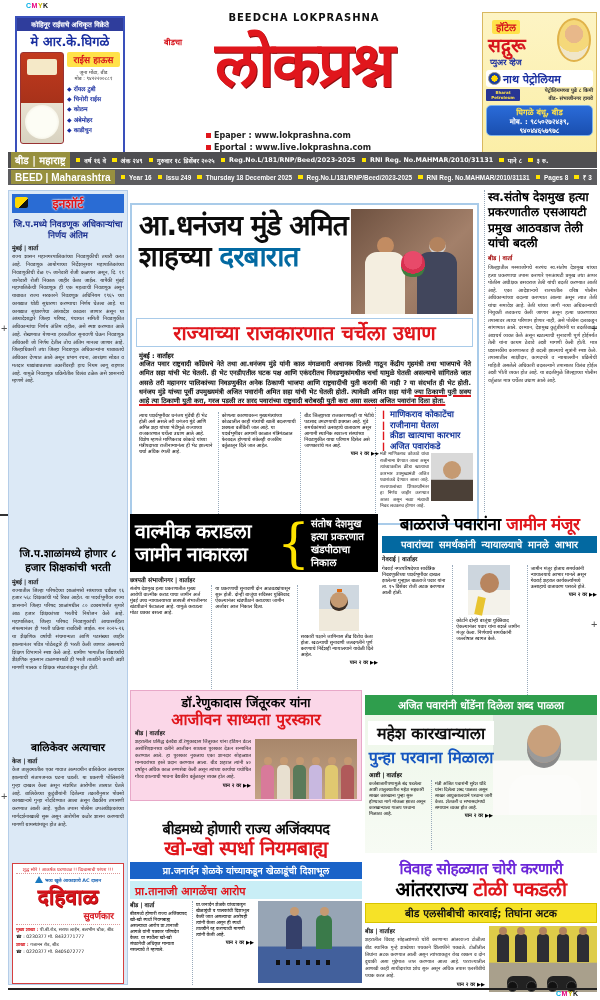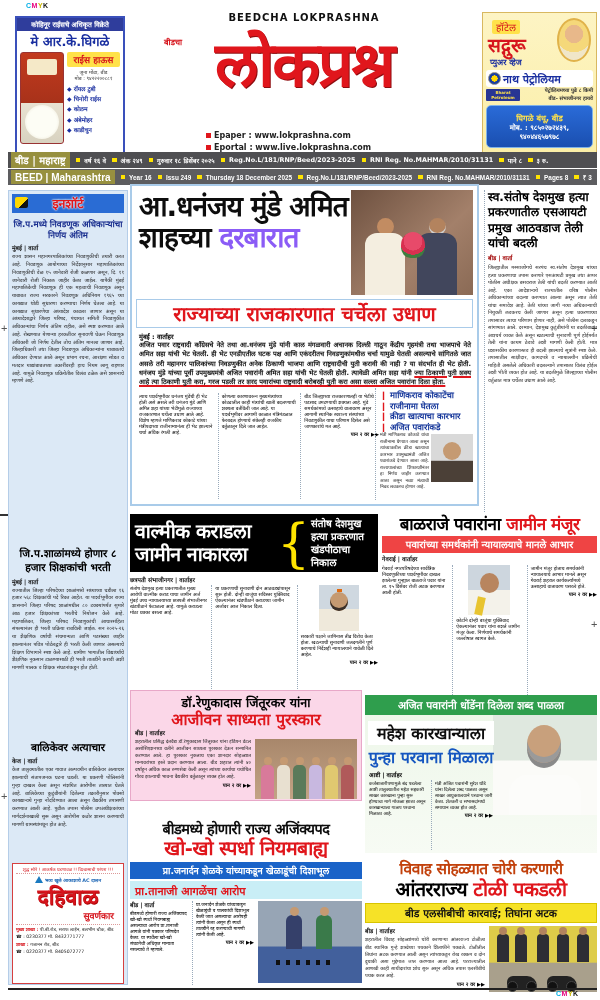--- a/index.html
+++ b/index.html
@@ -38,30 +38,30 @@
 
   .mast-center { left:128px; top:12px; width:352px; height:140px; text-align:center; }
   .mast-tag { font-size:10px; font-weight:bold; color:#111; letter-spacing:1px; }
   .mast-pre { position:absolute; left:36px; top:24px; font-size:8px; color:#d6151d; font-weight:bold; }
   .mast-logo { font-size:62px; font-weight:900; color:#e0161c; line-height:1.35; text-shadow:1px 1px 0 #8e0d10; letter-spacing:-2px; }
   .mast-links { position:absolute; left:78px; bottom:-2px; text-align:left; }
   .mast-links div { font-size:8px; font-weight:bold; color:#222; line-height:1.5; }
   .rsq { display:inline-block; width:5px; height:5px; background:#e0161c; margin-right:3px; }
 
   .hotel-ad { left:482px; top:12px; width:115px; height:148px; border:1px solid #d8b860; background:linear-gradient(180deg,#fdf4c4,#fbeea6); padding:3px; }
-  .hotel-l1 { display:inline-block; background:#ffe24a; color:#d6151d; font-size:10px; font-weight:400; padding:0 4px; border-radius:2px; margin-left:6px; }
+  .hotel-l1 { display:inline-block; background:#ffe24a; color:#d6151d; font-size:10px; font-weight:700; padding:0 4px; border-radius:2px; margin-left:6px; }
   .hotel-l2 { color:#d6151d; font-size:19px; font-weight:900; margin-left:2px; line-height:1.1; }
   .hotel-l3 { color:#1a2fa0; font-size:8px; font-weight:bold; margin-left:4px; }
   .saint { position:absolute; right:5px; top:5px; width:34px; height:44px; border-radius:50%; background:radial-gradient(circle at 50% 35%,#e8b88a 0 30%,#f5d87a 31% 60%,#f0e6c8 61%); border:2px solid #e0b24a; }
   .np-row { display:flex; align-items:center; gap:2px; background:#fff; border-radius:3px; margin-top:3px; padding:1px 2px; }
   .np-logo { width:13px; height:13px; border-radius:50%; background:radial-gradient(circle,#ffd800 0 40%,#1a3fa0 41%); border:1px solid #888; flex:none; }
   .np-name { color:#1a2fa0; font-size:11px; font-weight:900; }
   .bp-chip { background:#283593; color:#ffe24a; font-size:4px; font-weight:bold; text-align:center; width:34px; padding:1px; border-radius:1px; float:left; margin:2px 2px 0 0; }
   .hotel-sub { font-size:5.2px; color:#333; font-weight:bold; text-align:right; line-height:1.5; }
-  .hotel-box { clear:both; margin-top:3px; background:linear-gradient(180deg,#2a6bd8,#1a4fb0); border:1px solid #7fb2e8; border-radius:5px; text-align:center; padding:6px; }
+  .hotel-box { clear:both; margin-top:3px; background:linear-gradient(180deg,#2a6bd8,#1a4fb0); border:1px solid #7fb2e8; border-radius:5px; text-align:center; padding:0; }
   .hotel-box .nm { color:#ffe24a; font-size:8px; font-weight:900; }
   .hotel-box .ph { color:#fff; font-size:7px; font-weight:bold; }
 
   
   .ibar { left:8px; width:589px; height:16px; display:flex; align-items:center; color:#fff; padding:0 3px; gap:2px; white-space:nowrap; overflow:hidden; }
   .ibar1 { top:152px; background:#4f4f52; }
   .ibar2 { top:169px; background:#5d5d60; }
   .ibar .cell { font-size:6.4px; font-weight:bold; }
   .ibar .first { background:#97903f; padding:1.5px 4px; font-size:10px; }
   .ysq { display:inline-block; width:4.5px; height:4.5px; background:#ffe400; margin:0 2px 0 4px; flex:none; }
@@ -78,23 +78,23 @@
   .dahiwal { margin-top:5px; border:1.5px solid #d64040; background:#fff; padding:2px 3px; height:121px; }
   .dw-top { color:#d6151d; font-size:4.4px; text-align:center; border-bottom:1px dotted #d99; padding-bottom:1px; }
   .dw-ac { color:#1a64b4; font-size:4.8px; font-weight:bold; text-align:center; margin:2px 0; }
   .dw-tri { display:inline-block; width:0; height:0; border-left:4px solid transparent; border-right:4px solid transparent; border-bottom:7px solid #1a7ac0; margin-right:2px; vertical-align:-1px; }
   .dw-name { color:#d6151d; font-size:21px; font-weight:900; text-align:center; line-height:1.15; text-shadow:0.5px 0.5px 0 #a00; }
   .dw-sub { color:#d6151d; font-size:9px; font-weight:900; text-align:right; padding-right:6px; border-bottom:1px dotted #d99; padding-bottom:2px; }
   .dw-row { font-size:4.6px; color:#222; margin-top:2px; line-height:1.4; }
   .dw-row b { color:#d6151d; }
 
   
-  .mainbox { left:130px; top:184px; width:349px; height:322px; border:2px solid #a9cbe9; background:#fff; }
+  .mainbox { left:130px; top:203px; width:349px; height:322px; border:2px solid #a9cbe9; background:#fff; }
   .mh1 { position:absolute; left:7px; top:5px; width:220px; font-size:28px; font-weight:900; color:#0d0d0d; line-height:1.12; letter-spacing:-1px; }
-  .mh1 .red { color:#8b5cf6; }
+  .mh1 .red { color:#0369a1; }
   .main-photo { position:absolute; right:4px; top:4px; width:122px; height:105px; overflow:hidden; background:linear-gradient(135deg,#6e5140,#a3806a 60%,#8a6a55); }
   .fig { position:absolute; bottom:0; text-align:center; }
   .fig .head { width:17px; height:17px; border-radius:50%; background:#c28c62; margin:0 auto -2px; }
   .fig .bd { width:40px; height:62px; border-radius:12px 12px 0 0; }
   .figL { left:14px; } .figL .bd { background:#f4eee0; }
   .figR { right:16px; } .figR .head { background:#b3835e; box-shadow:0 -2px 0 #cfcfcf inset; }
   .figR .bd { background:#41465c; }
   .bouquet { position:absolute; left:50px; top:42px; width:24px; height:26px; background:radial-gradient(circle at 50% 35%,#e84a6a 0 45%,#d83050 46% 65%,#3f7d3f 66%); border-radius:50% 50% 40% 40%; }
   .msub { position:absolute; left:4px; top:113px; right:4px; height:29px; border:1.5px solid #a9cbe9; color:#e0161c; font-size:20px; font-weight:900; display:flex; align-items:center; justify-content:center; }
   .mdl { position:absolute; left:7px; top:146px; font-size:6.5px; font-weight:bold; }
@@ -123,21 +123,21 @@
   .walmik-body { left:130px; top:576px; width:248px; height:122px; }
   .walmik-body .col { font-size:4.8px; }
   .w-photo { width:40px; height:46px; margin:0 auto 2px; background:linear-gradient(180deg,#cfd8e0 52%,#efe9db 53%); position:relative; }
   .w-photo:before { content:""; position:absolute; left:11px; top:7px; width:18px; height:19px; border-radius:50%; background:#c59a72; box-shadow:0 -3px 0 #3a2f28 inset; }
   .w-photo:after { content:""; position:absolute; left:18px; top:4px; width:5px; height:3px; background:#e06a10; }
 
   
   .balraje { left:382px; top:514px; width:215px; }
   .ba-h { text-align:center; font-size:17px; font-weight:900; line-height:1.2; letter-spacing:-0.5px; }
   .ba-h .red { color:#e0161c; }
-  .ba-band { background:#ef4444; color:#fff; font-size:9.8px; font-weight:bold; text-align:center; padding:2px 0; margin-top:2px; }
+  .ba-band { background:#0369a1; color:#fff; font-size:9.8px; font-weight:bold; text-align:center; padding:2px 0; margin-top:2px;font-family:Liberation Mono, monospace; }
   .ba-body { margin-top:2px; height:132px; }
   .ba-body .col { font-size:4.8px; }
   .b-photo { width:42px; height:50px; margin:0 auto 2px; background:linear-gradient(180deg,#cdd6de 50%,#f4f2ea 51%); position:relative; }
   .b-photo:before { content:""; position:absolute; left:12px; top:8px; width:19px; height:20px; border-radius:50%; background:#b8855f; }
   .b-photo:after { content:""; position:absolute; left:8px; bottom:0; width:8px; height:18px; background:#e8c430; transform:rotate(12deg); }
 
   
   .renu { left:130px; top:690px; width:232px; height:111px; background:#fbd7e8; border:1px solid #e8a8c8; padding:3px 4px; }
   .re-h1 { text-align:center; font-size:12.5px; font-weight:900; color:#000; }
   .re-h2 { text-align:center; font-size:16px; font-weight:900; color:#e0161c; line-height:1.15; }
@@ -169,21 +169,21 @@
   .kh-row { display:flex; gap:4px; margin-top:2px; }
   .kh-cols { flex:1; display:flex; gap:4px; height:84px; }
   .kh-cols .col { font-size:4.7px; }
   .kh-photo { width:104px; height:82px; flex:none; background:linear-gradient(180deg,#97a5b5 55%,#42609c 56%); position:relative; overflow:hidden; }
   .kh-photo u { position:absolute; top:14px; width:16px; height:34px; border-radius:6px 6px 0 0; }
   .kh-photo u:before { content:""; position:absolute; left:4px; top:-8px; width:9px; height:9px; border-radius:50%; background:#c59a72; }
   .kh-mics { position:absolute; left:18px; bottom:18px; width:60px; height:5px; background:repeating-linear-gradient(90deg,#111 0 4px,transparent 4px 10px); }
 
   
   .vivah { left:365px; top:857px; width:232px; }
-  .vi-h1 { text-align:center; font-size:15.5px; font-weight:900; color:#c2410c; letter-spacing:-0.5px; }
+  .vi-h1 { text-align:center; font-size:15.5px; font-weight:900; color:#6d28d9; letter-spacing:-0.5px; }
   .vi-h2 { text-align:center; font-size:19.5px; font-weight:900; letter-spacing:-0.5px; line-height:1.15; }
   .vi-h2 .red { color:#e0161c; }
   .vi-band { background:#f6e227; color:#111; font-size:10.6px; font-weight:900; text-align:center; padding:2px 0; margin-top:2px; border:1px solid #d8c400; }
   .vi-row { display:flex; gap:4px; margin-top:3px; }
   .vi-body { flex:1; font-size:4.8px; line-height:1.5; text-align:justify; color:#222; height:66px; overflow:hidden; }
   .vi-photo { width:108px; height:66px; flex:none; background:linear-gradient(180deg,#decc49 55%,#a9a08c 56%); position:relative; overflow:hidden; }
   .vi-photo u { position:absolute; top:8px; width:12px; height:28px; background:#2e2e34; border-radius:4px 4px 0 0; }
   .vi-photo u:before { content:""; position:absolute; left:2px; top:-7px; width:8px; height:8px; border-radius:50%; background:#b3835e; }
   .vi-bike { position:absolute; bottom:4px; width:30px; height:12px; background:#222; border-radius:6px 10px 2px 2px; }
   .vi-bike:before,.vi-bike:after { content:""; position:absolute; bottom:-4px; width:9px; height:9px; border-radius:50%; background:#111; border:1px solid #444; }

